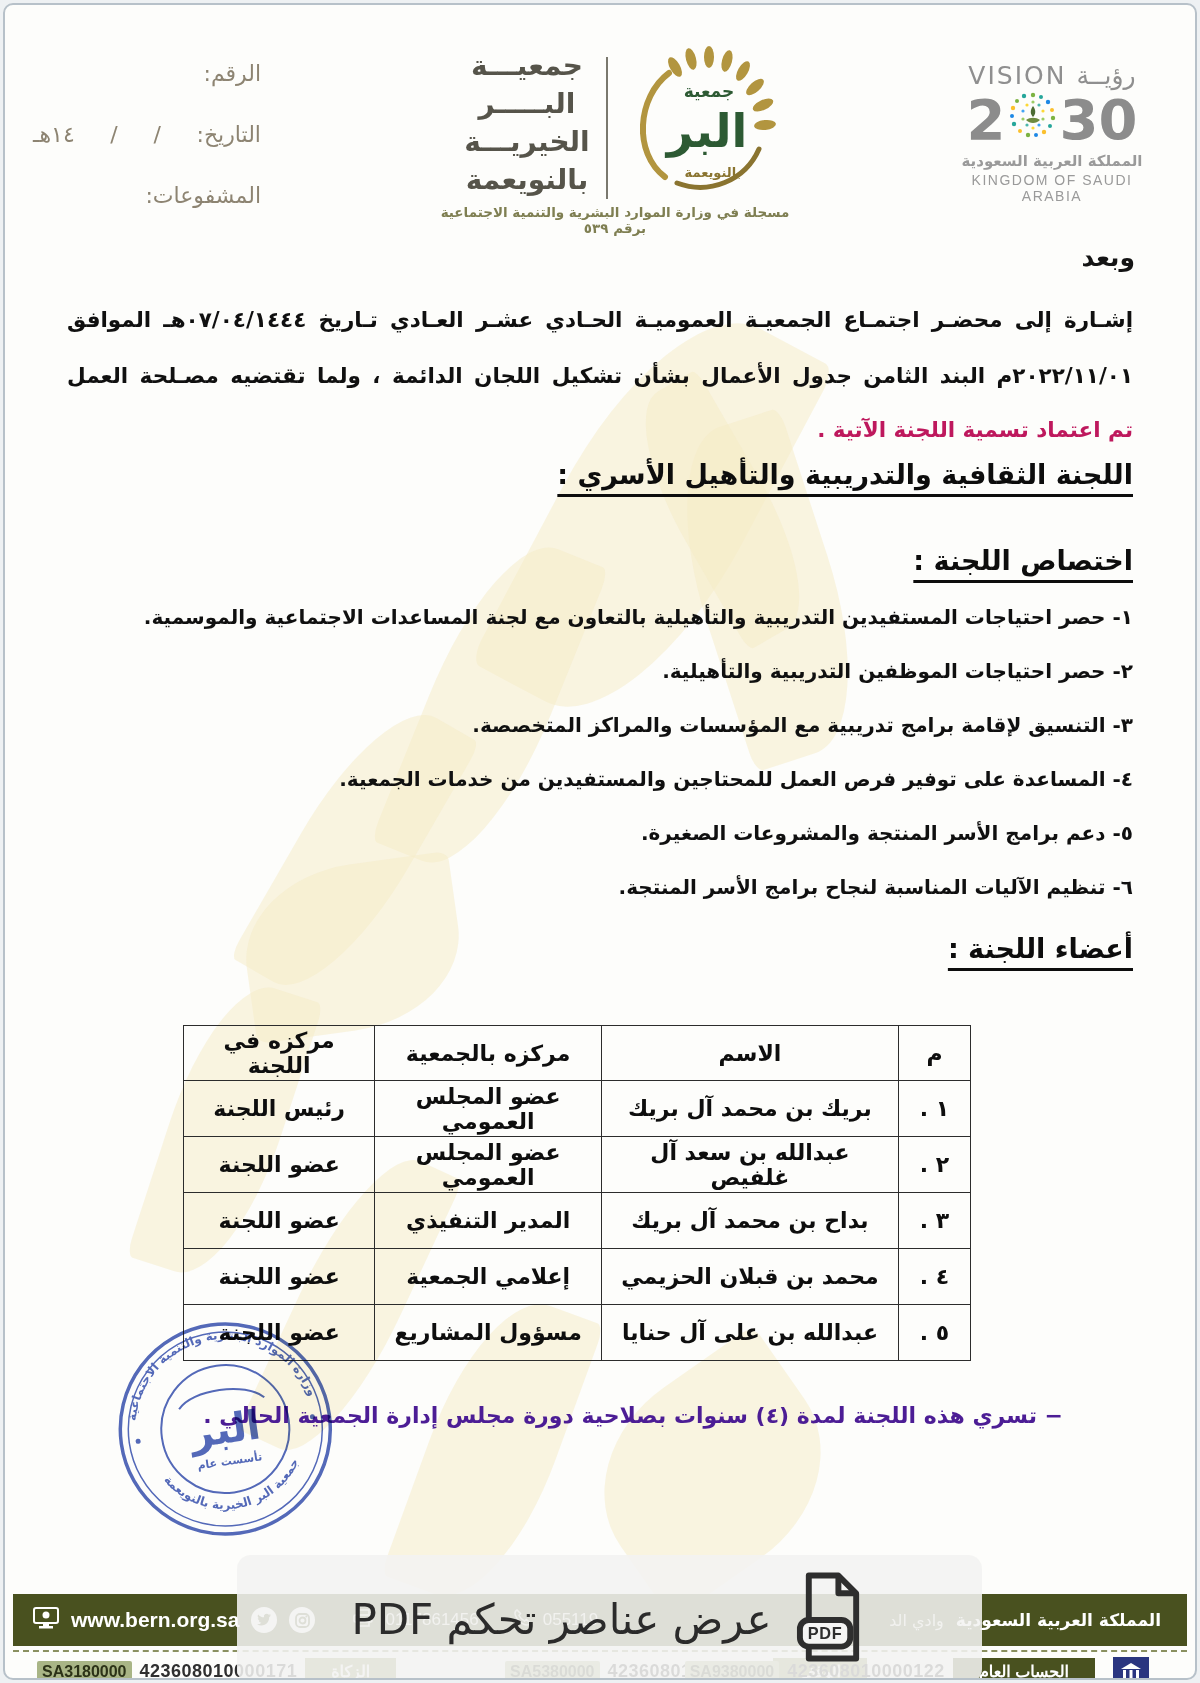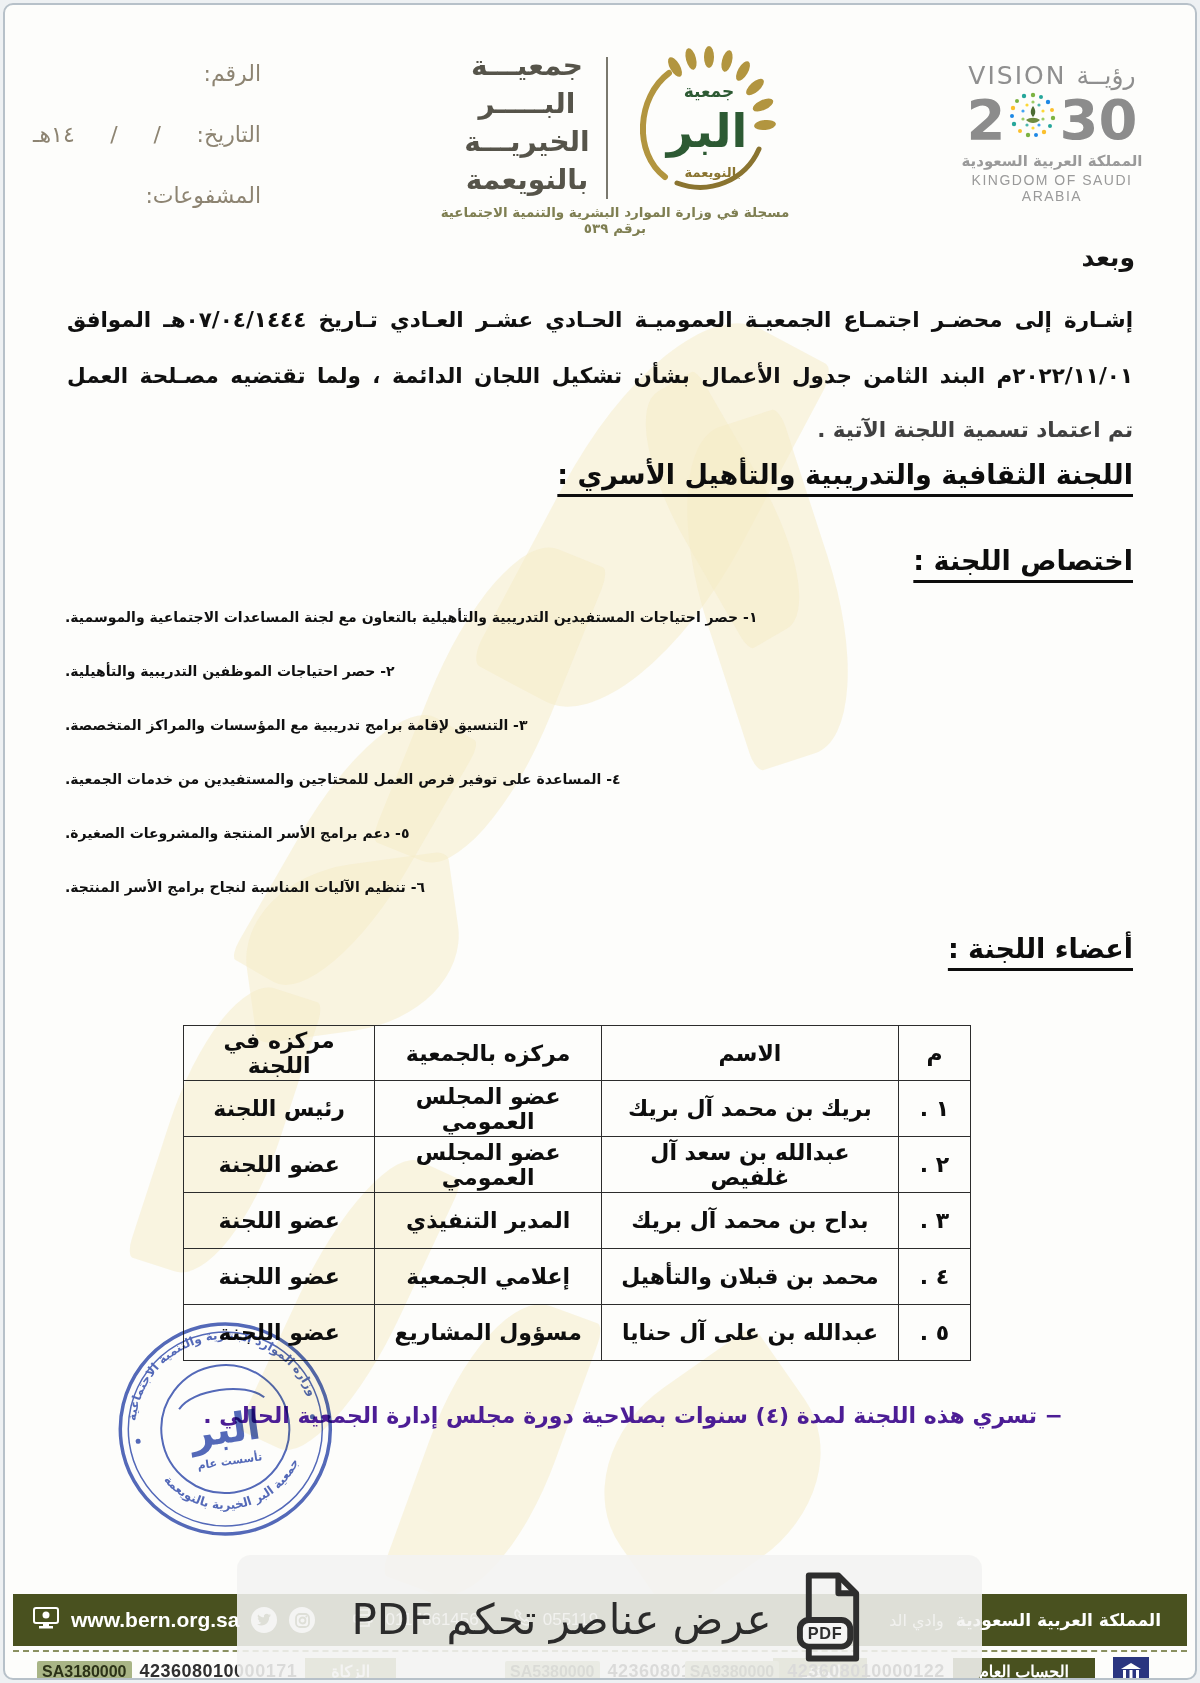--- a/index.html
+++ b/index.html
@@ -44,29 +44,29 @@
   
   .salutation{position:absolute;left:70px;right:60px;top:238px;direction:rtl;
     display:flex;justify-content:space-between;align-items:baseline;
     font-size:25px;font-weight:bold;color:#141414;z-index:5;}
   .jline{position:absolute;left:62px;right:62px;direction:rtl;
     font-size:21.5px;font-weight:bold;color:#101010;
     text-align:justify;text-align-last:justify;z-index:5;}
   .intro1{top:302px;}
   .intro2{top:358px;}
   .intro3{position:absolute;right:62px;top:412px;direction:rtl;
-    font-size:21.5px;font-weight:bold;color:#404040;z-index:5;}
+    font-size:21.5px;font-weight:bold;color:#be185d;z-index:5;}
   .heading{position:absolute;right:62px;direction:rtl;font-size:27px;font-weight:bold;
     color:#0d0d0d;text-decoration:underline;text-underline-offset:10px;
     text-decoration-thickness:2.5px;z-index:5;}
   .h-committee{top:454px;}
   .h-scope{top:540px;}
   .h-members{top:928px;}
   .scope-list{position:absolute;right:62px;left:60px;top:594px;direction:rtl;z-index:5;}
-  .scope-item{font-size:14px;font-weight:bold;color:#101010;text-align:left;
+  .scope-item{font-size:20px;font-weight:bold;color:#101010;text-align:right;
     height:54px;line-height:36px;}
   
   table.members{position:absolute;left:178px;top:1020px;width:788px;direction:rtl;
     border-collapse:collapse;z-index:5;font-size:22px;font-weight:bold;color:#0e0e0e;}
   table.members th,table.members td{border:1.6px solid #2c2c2c;text-align:center;
     vertical-align:middle;padding:0 6px;}
   table.members th{height:54px;font-weight:bold;}
   table.members td{height:55px;}
   .colw-num{width:64px;}.colw-name{width:306px;}.colw-assoc{width:227px;}.colw-role{width:191px;}
   .note{position:absolute;right:132px;top:1398px;direction:rtl;font-size:22px;
@@ -250,21 +250,21 @@
           <td>عضو اللجنة</td>
         </tr>
         <tr>
           <td>٣ .</td>
           <td>بداح بن محمد آل بريك</td>
           <td>المدير التنفيذي</td>
           <td>عضو اللجنة</td>
         </tr>
         <tr>
           <td>٤ .</td>
-          <td>محمد بن قبلان والتأهيل</td>
+          <td>محمد بن قبلان الحزيمي</td>
           <td>إعلامي الجمعية</td>
           <td>عضو اللجنة</td>
         </tr>
         <tr>
           <td>٥ .</td>
           <td>عبدالله بن على آل حنايا</td>
           <td>مسؤول المشاريع</td>
           <td>عضو اللجنة</td>
         </tr>
       </tbody>

